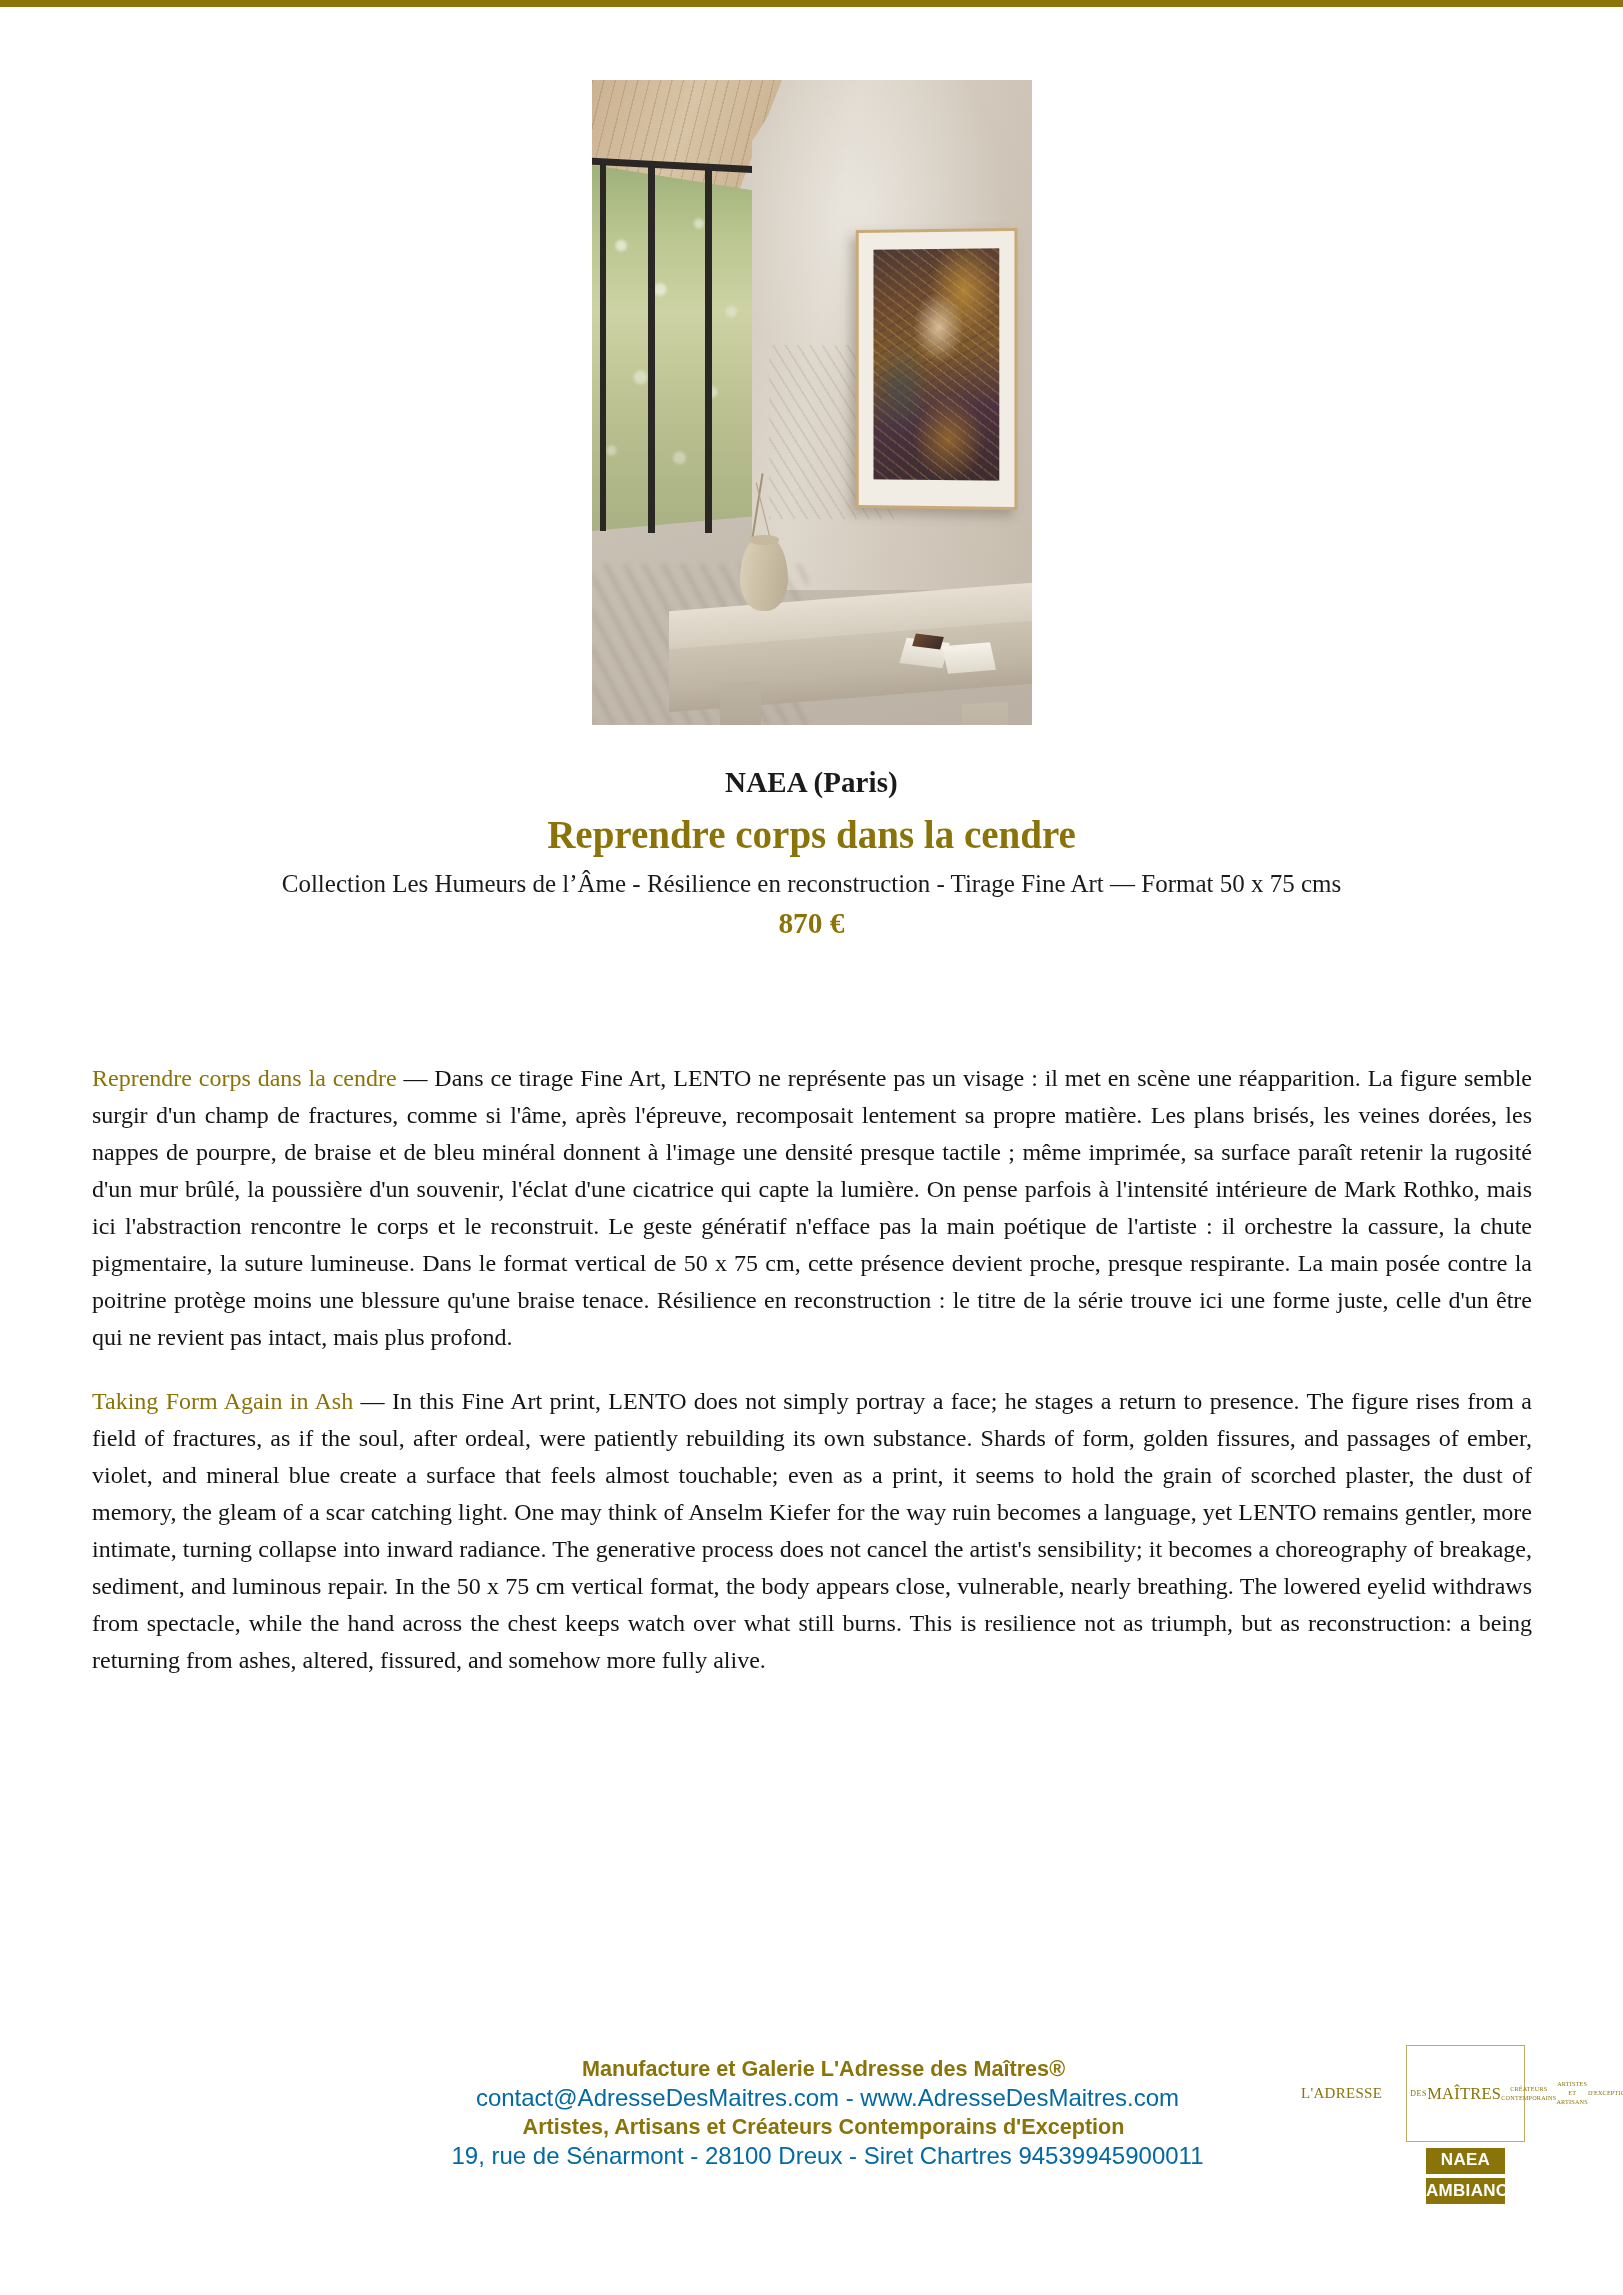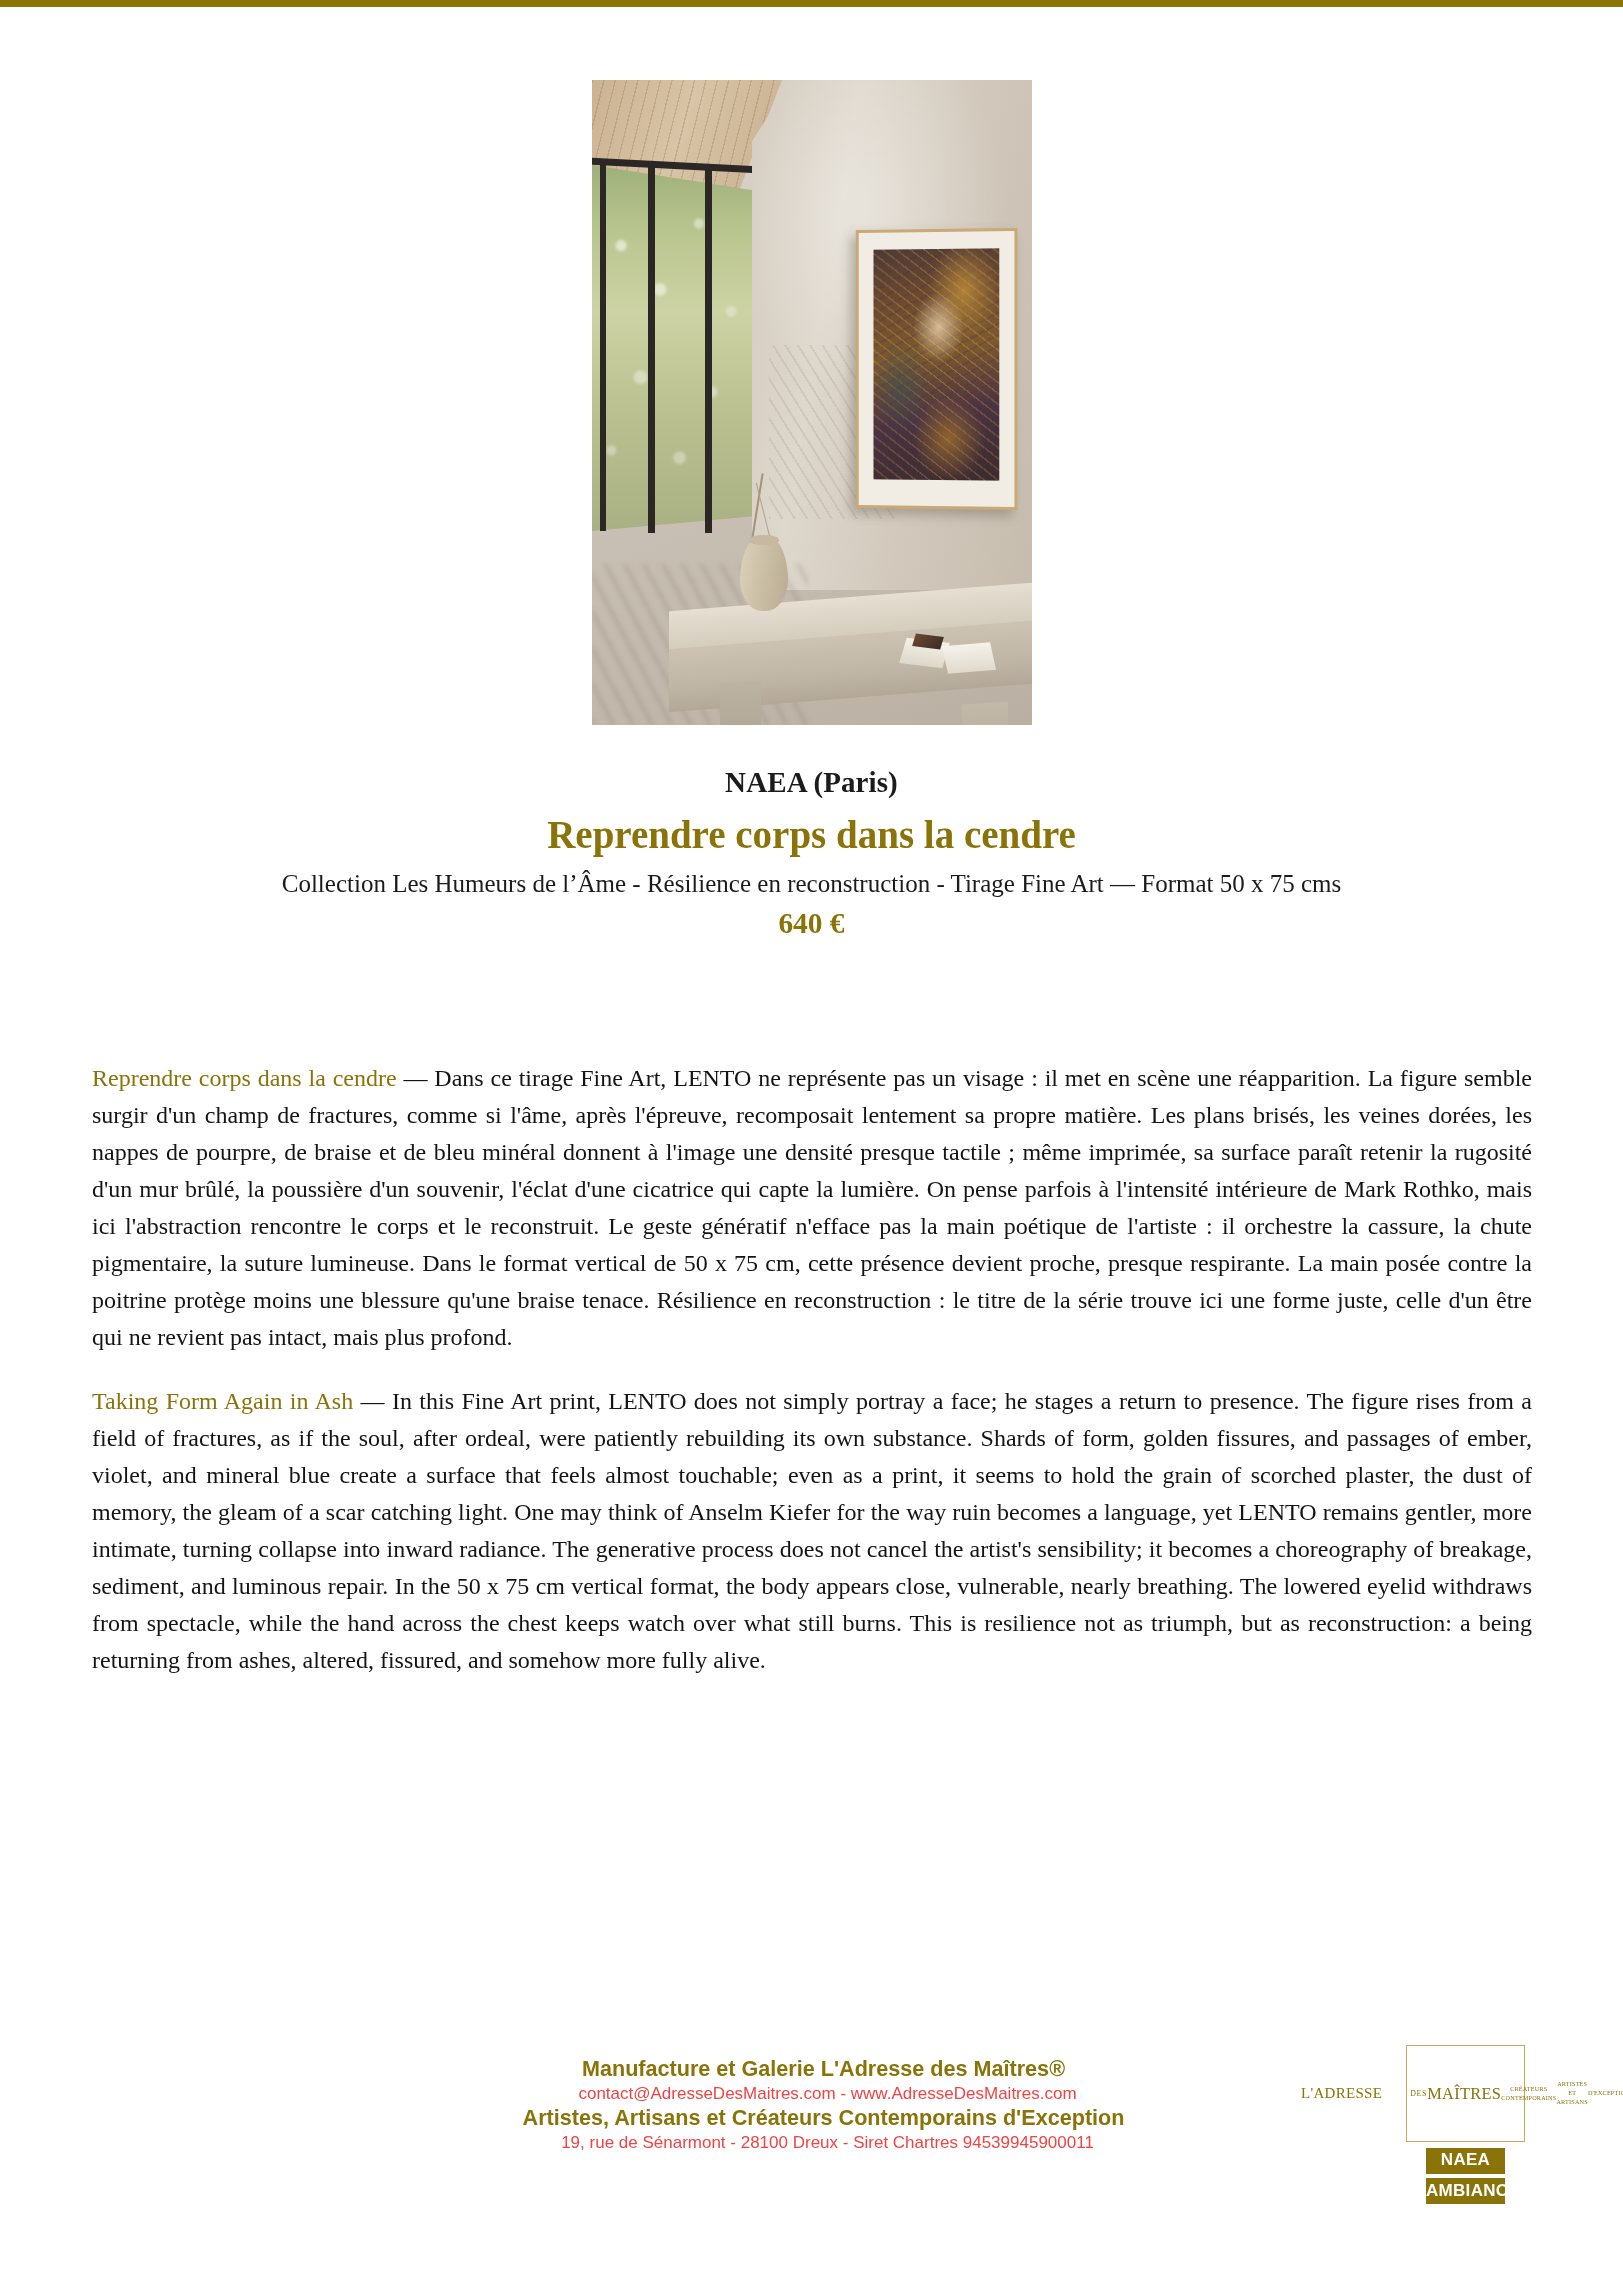--- a/index.html
+++ b/index.html
@@ -248,22 +248,22 @@
     text-align: center;
     font-family: "Liberation Sans", sans-serif;
   }
   .f-line { line-height: 1.28; padding-left: 24px; }
   .f-bold-gold {
     font-weight: bold;
     font-size: 21.6px;
     color: #8a7308;
   }
   .f-plain {
-    font-size: 17px;
-    color: #ef4444;
+    font-size: 24px;
+    color: #0369a1;
     margin-left: 8px;
   }
 
   
   .logoblock {
     position: absolute;
     left: 1406px;
     top: 2045px;
     width: 119px;
   }
@@ -332,21 +332,21 @@
     <div class="book-l"></div>
     <div class="book-r"></div>
     <div class="book-img"></div>
   </div>
 </div>
 
 <div class="titleblock">
   <div class="artist-name">NAEA (Paris)</div>
   <div class="work-title">Reprendre corps dans la cendre</div>
   <div class="work-subtitle">Collection Les Humeurs de l’Âme - Résilience en reconstruction - Tirage Fine Art — Format 50 x 75 cms</div>
-  <div class="work-price">640 €</div>
+  <div class="work-price">870 €</div>
 </div>
 
 <div class="body-col">
   <p class="para"><span class="lead">Reprendre corps dans la cendre</span><span> — Dans ce tirage Fine Art, LENTO ne représente pas un visage : il met en scène une réapparition. La figure semble surgir d'un champ de fractures, comme si l'âme, après l'épreuve, recomposait lentement sa propre matière. Les plans brisés, les veines dorées, les nappes de pourpre, de braise et de bleu minéral donnent à l'image une densité presque tactile ; même imprimée, sa surface paraît retenir la rugosité d'un mur brûlé, la poussière d'un souvenir, l'éclat d'une cicatrice qui capte la lumière. On pense parfois à l'intensité intérieure de Mark Rothko, mais ici l'abstraction rencontre le corps et le reconstruit. Le geste génératif n'efface pas la main poétique de l'artiste : il orchestre la cassure, la chute pigmentaire, la suture lumineuse. Dans le format vertical de 50 x 75 cm, cette présence devient proche, presque respirante. La main posée contre la poitrine protège moins une blessure qu'une braise tenace. Résilience en reconstruction : le titre de la série trouve ici une forme juste, celle d'un être qui ne revient pas intact, mais plus profond.</span></p>
   <p class="para"><span class="lead">Taking Form Again in Ash</span><span> — In this Fine Art print, LENTO does not simply portray a face; he stages a return to presence. The figure rises from a field of fractures, as if the soul, after ordeal, were patiently rebuilding its own substance. Shards of form, golden fissures, and passages of ember, violet, and mineral blue create a surface that feels almost touchable; even as a print, it seems to hold the grain of scorched plaster, the dust of memory, the gleam of a scar catching light. One may think of Anselm Kiefer for the way ruin becomes a language, yet LENTO remains gentler, more intimate, turning collapse into inward radiance. The generative process does not cancel the artist's sensibility; it becomes a choreography of breakage, sediment, and luminous repair. In the 50 x 75 cm vertical format, the body appears close, vulnerable, nearly breathing. The lowered eyelid withdraws from spectacle, while the hand across the chest keeps watch over what still burns. This is resilience not as triumph, but as reconstruction: a being returning from ashes, altered, fissured, and somehow more fully alive.</span></p>
 </div>
 
 <div class="footer">
   <div class="f-line f-bold-gold">Manufacture et Galerie L'Adresse des Maîtres®</div>
   <div class="f-line f-plain">contact@AdresseDesMaitres.com - www.AdresseDesMaitres.com</div>

